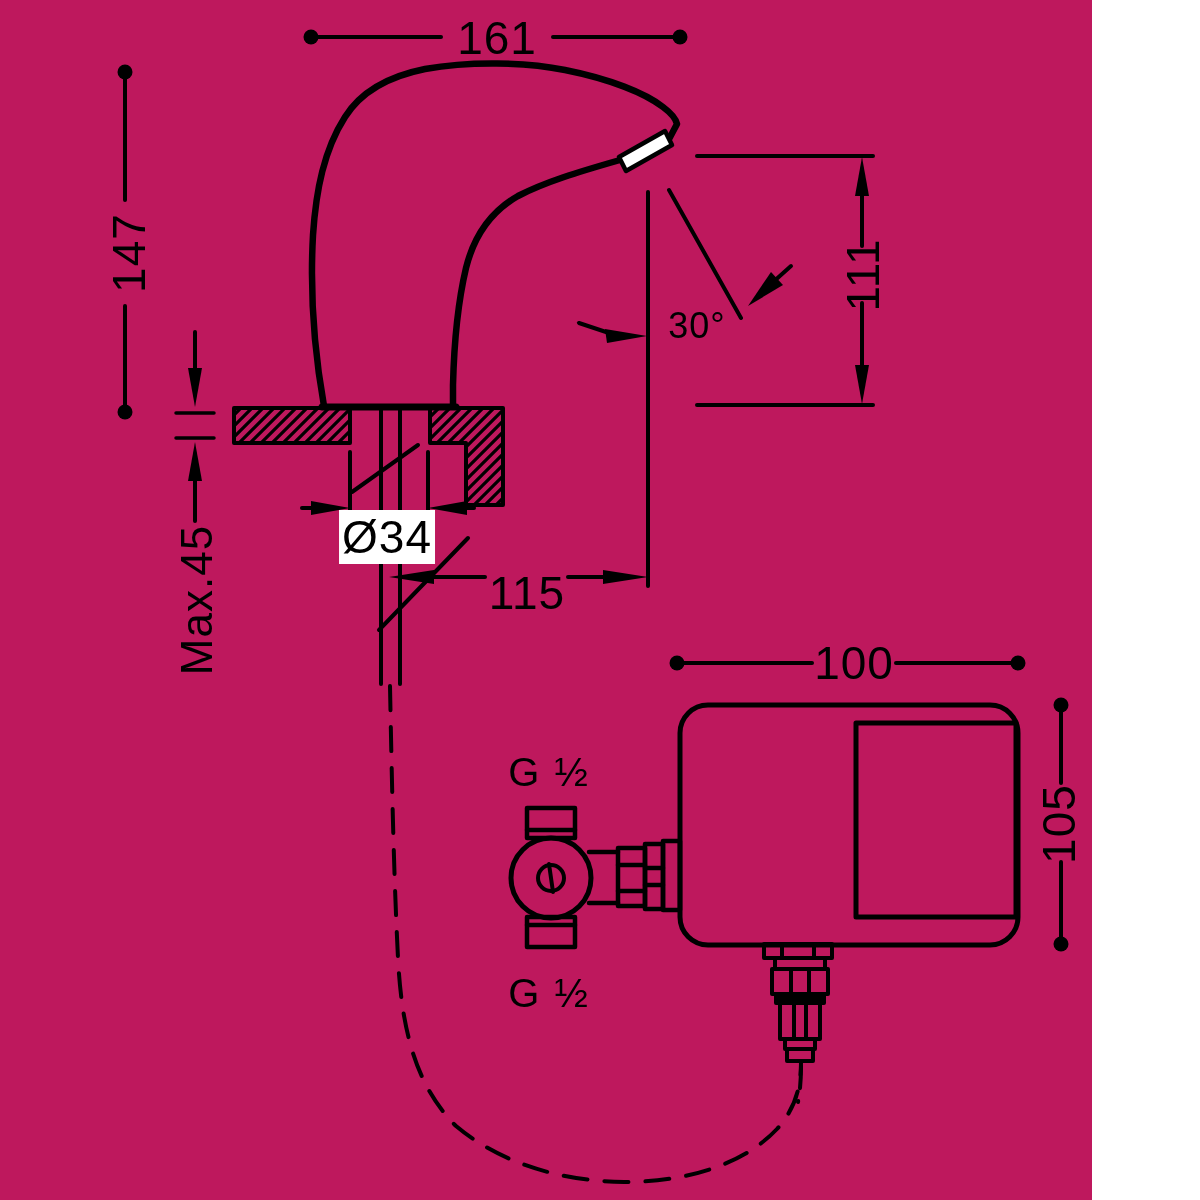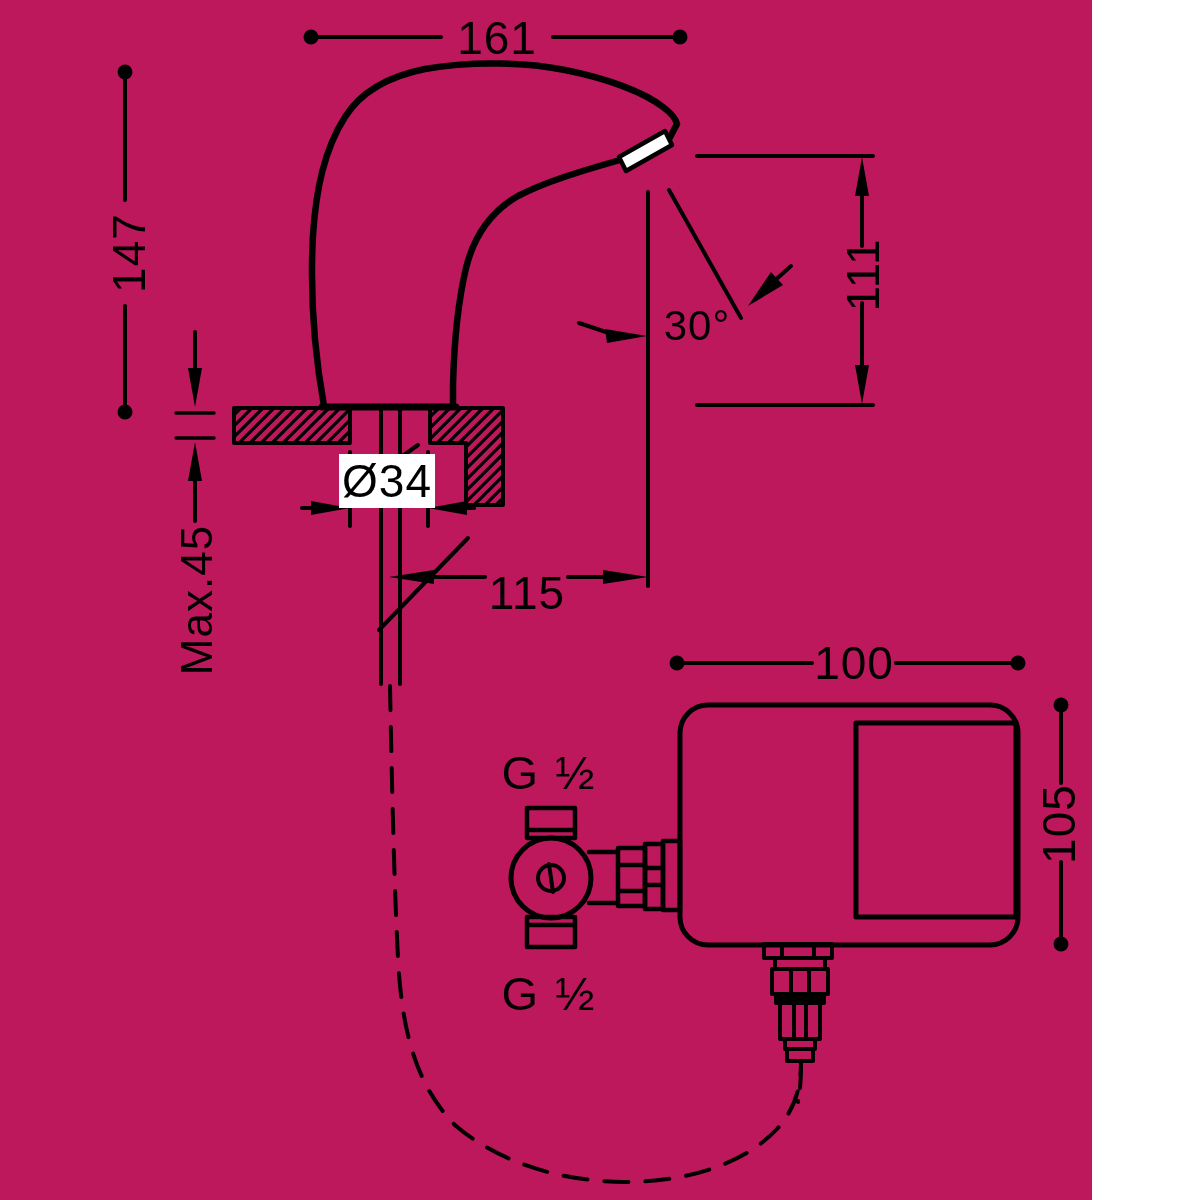--- a/index.html
+++ b/index.html
@@ -10,22 +10,22 @@
   }
   #drawing-svg{position:absolute;left:0;top:0;}
   .dim-label{
     position:absolute;white-space:nowrap;
     font-size:46px;font-weight:400;color:#000;
     transform:translate(-50%,-50%);
     letter-spacing:1px;
   }
   .dim-label.rot{transform:translate(-50%,-50%) rotate(-90deg);}
   .dim-label.masked{background:#ffffff;padding:0 3px;}
-  .dim-label.angle{font-size:42px;}
-  .dim-label.thread{font-size:47px;letter-spacing:2px;}
+  .dim-label.angle{font-size:36px;}
+  .dim-label.thread{font-size:40px;letter-spacing:2px;}
 </style>
 </head>
 <body>
 
 <div id="stage">
 
   <svg id="drawing-svg" width="1200" height="1200" viewBox="0 0 1200 1200" stroke-linecap="round" stroke-linejoin="round">
     <defs>
       <pattern id="hatch" width="11" height="11" patternUnits="userSpaceOnUse">
         <path d="M-3,3 L3,-3 M0,11 L11,0 M8,14 L14,8" stroke="#000" stroke-width="3.2" fill="none"></path>
@@ -165,21 +165,21 @@
       <line x1="1061" y1="862" x2="1061" y2="937"></line>
     </g>
   </svg>
 
   <div class="dim-label" style="left:497px;top:38px;">161</div>
 
   <div class="dim-label rot" style="left:129px;top:253px;">147</div>
 
   <div class="dim-label rot" style="left:197px;top:600px;font-size:44px;">Max.45</div>
 
-  <div class="dim-label masked" style="left:387px;top:481px;">Ø34</div>
+  <div class="dim-label masked" style="left:387px;top:537px;">Ø34</div>
 
   <div class="dim-label" style="left:527px;top:577px;margin-top:16px;">115</div>
 
   <div class="dim-label angle" style="left:697px;top:326px;">30°</div>
 
   <div class="dim-label rot" style="left:863px;top:275px;">111</div>
 
   <div class="dim-label thread" style="left:549px;top:772px;">G ½</div>
 
   <div class="dim-label thread" style="left:549px;top:993px;">G ½</div>

